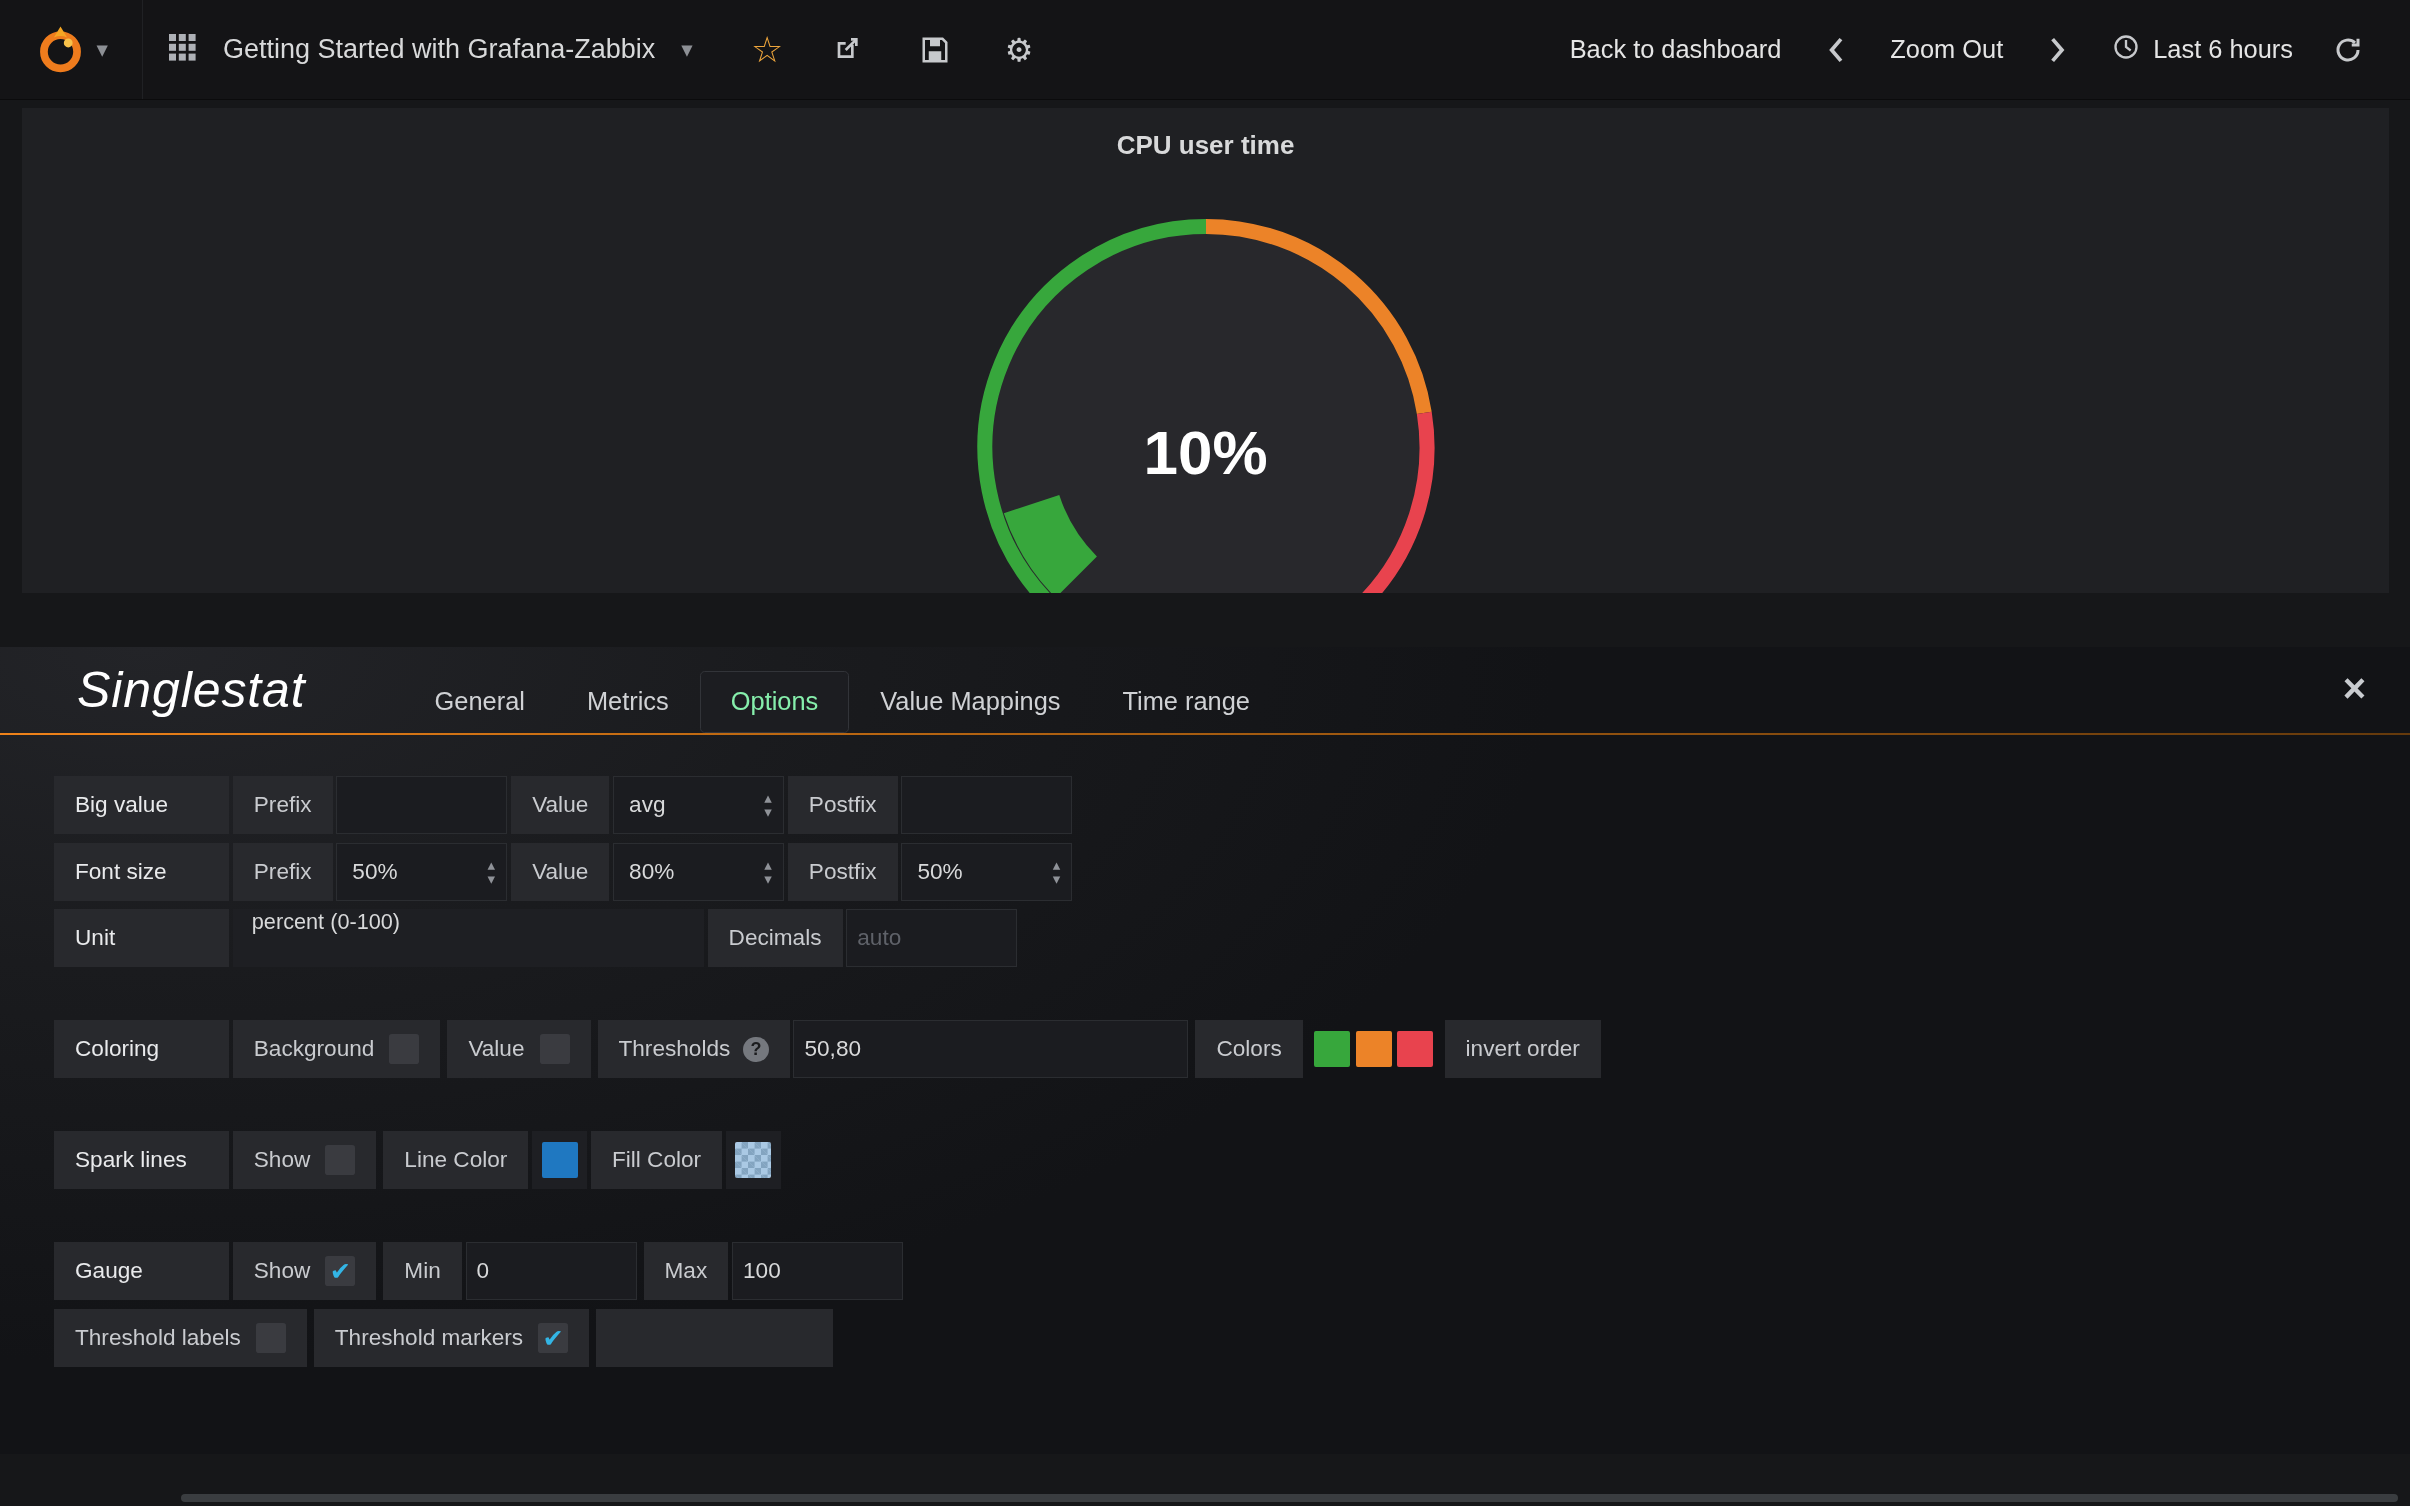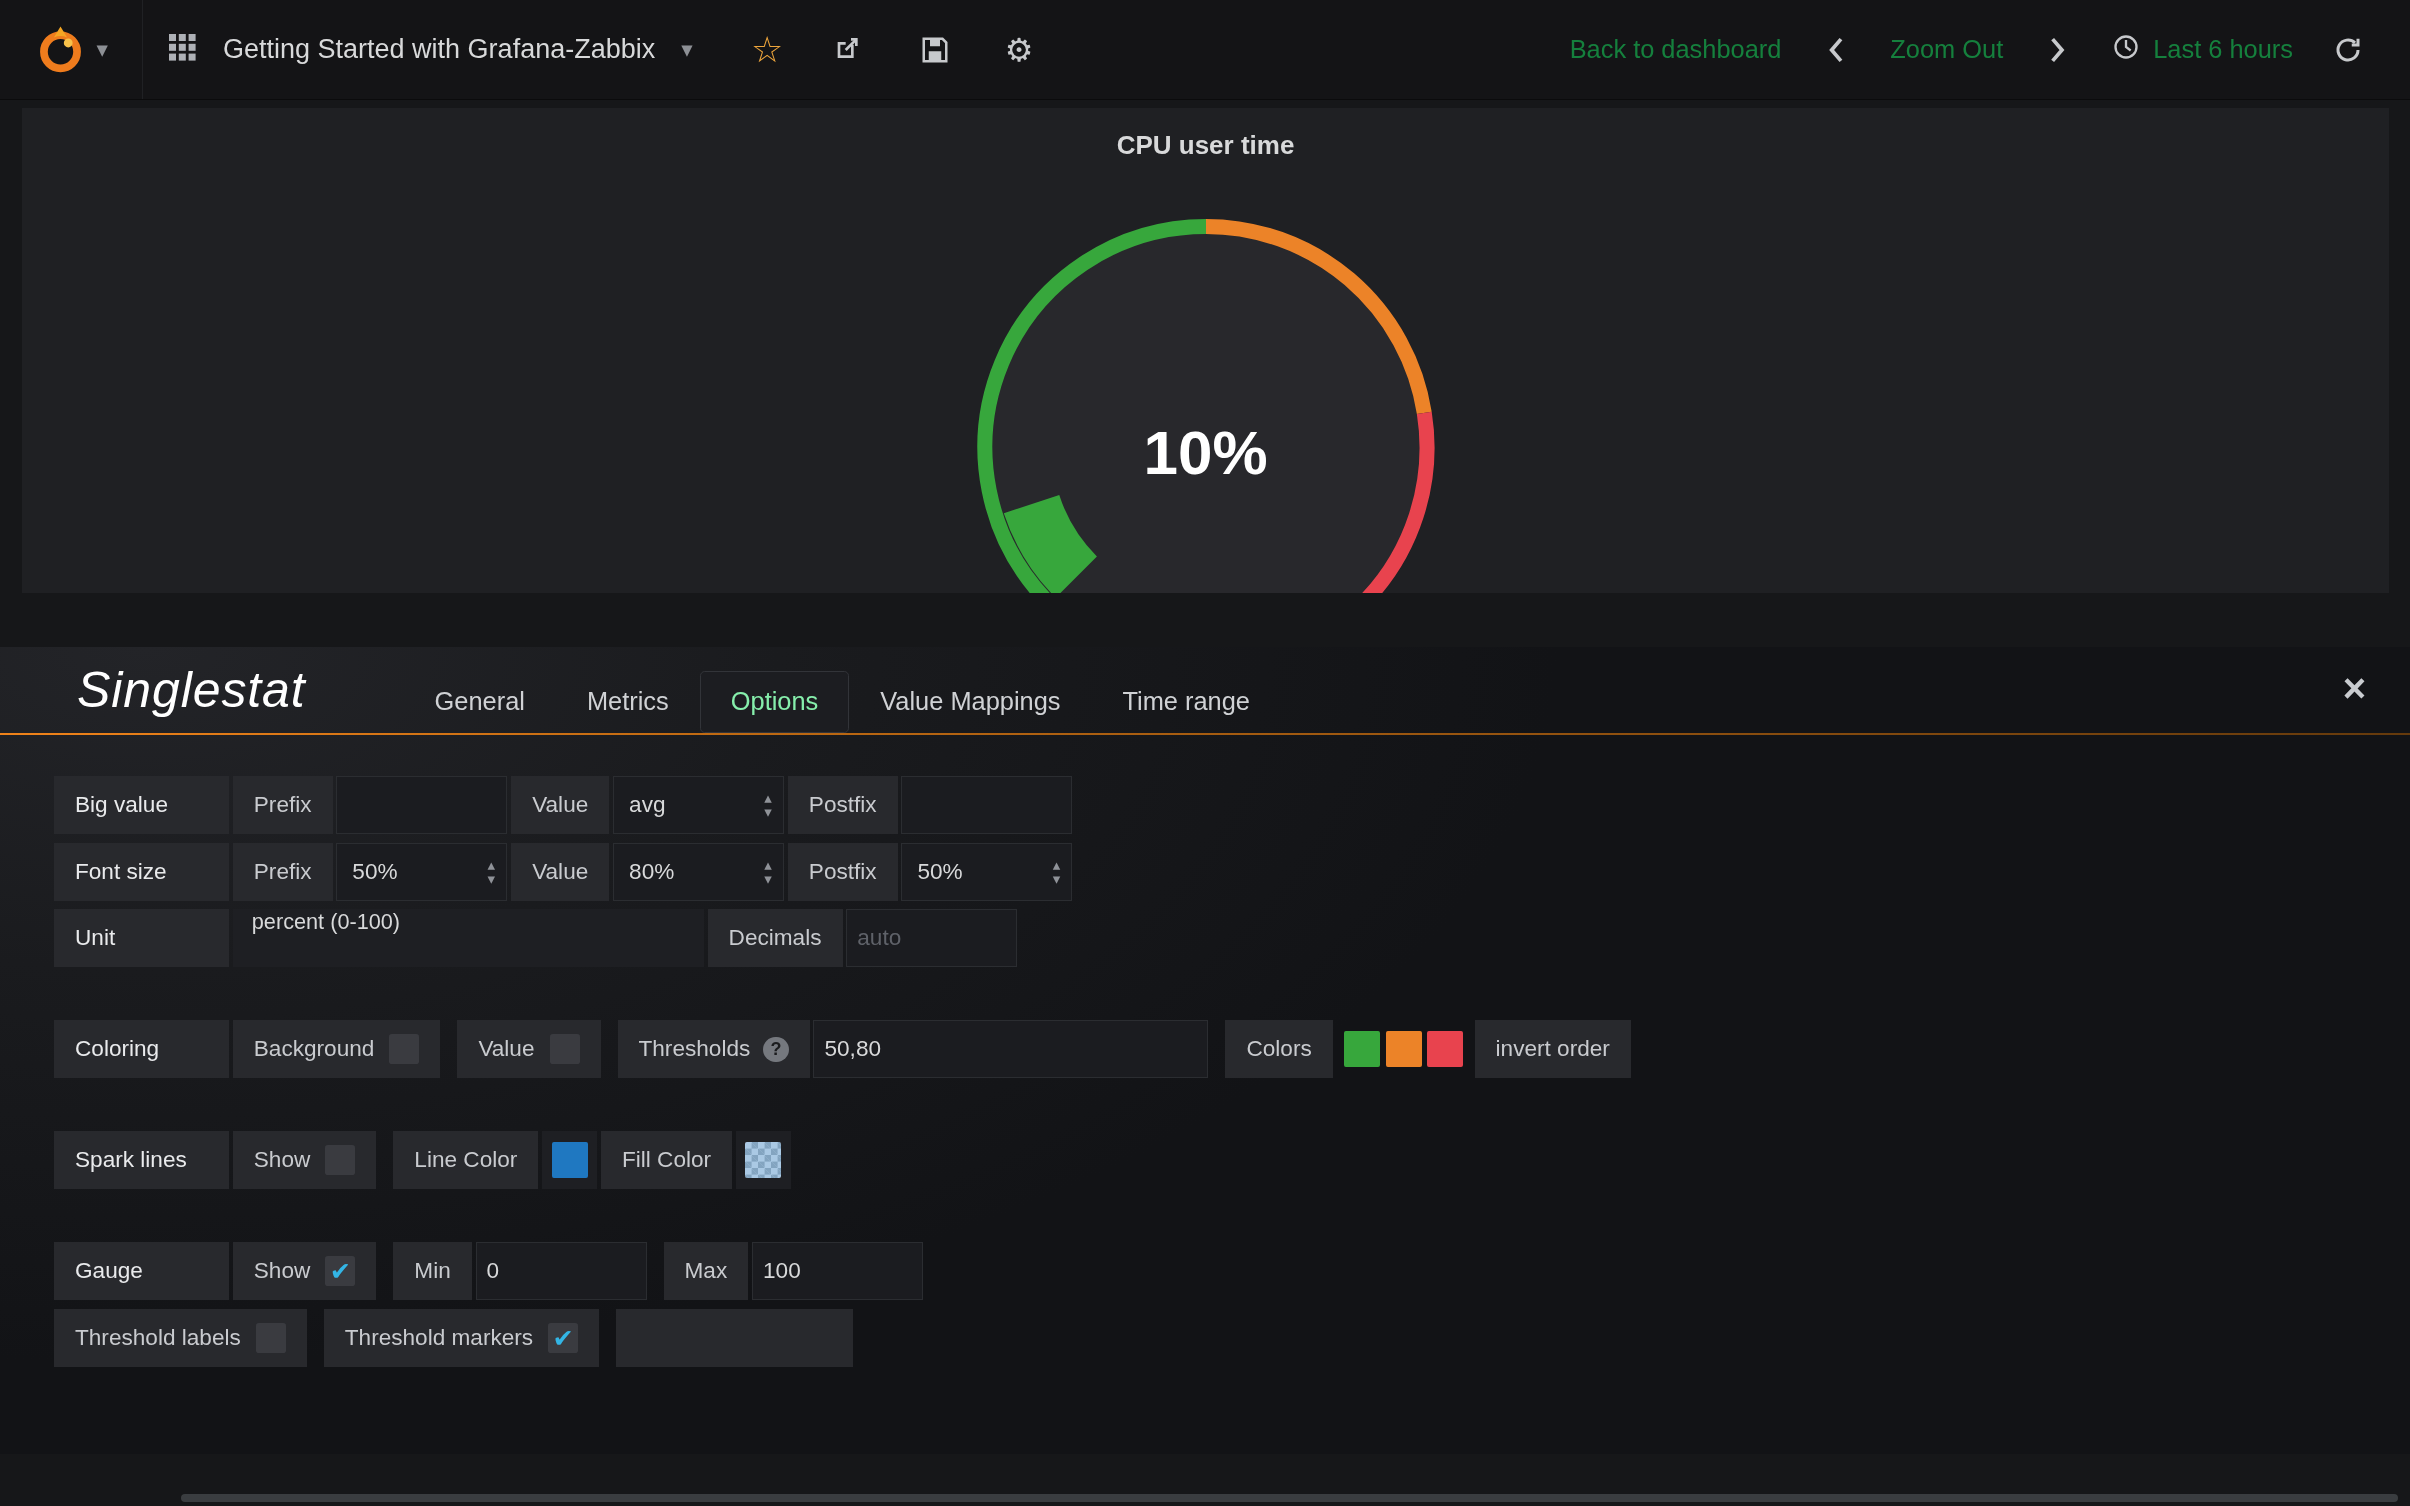--- a/index.html
+++ b/index.html
@@ -8,21 +8,21 @@
 
   
   .navbar{height:100px;background:#141416;display:flex;align-items:center;border-bottom:0.9px solid #0b0b0c}
   .logo-box{width:143px;height:100%;display:flex;align-items:center;justify-content:center;gap:9.4px;border-right:0.9px solid #202124;cursor:pointer}
   .title-group{display:flex;align-items:center;gap:26px;padding:0 26px;height:100%;cursor:pointer}
   .dash-title{font-size:27px;color:#d8d9da}
   .caret{color:#8d9095;font-size:22.6px}
   .nav-icons{display:flex;align-items:center;gap:43px;margin-left:28px}
   .icon-btn{width:41px;height:41px;display:flex;align-items:center;justify-content:center;font-size:32px;color:#c7c9cc;cursor:pointer}
   .star{color:#eda53c;font-size:36px}
-  .nav-right{margin-left:auto;display:flex;align-items:center;gap:34px;padding-right:43px;font-size:25.4px;color:#15803d}
+  .nav-right{margin-left:auto;display:flex;align-items:center;gap:34px;padding-right:43px;font-size:25.4px;color:#e5e5e5}
   .nav-right .txt{cursor:pointer}
   .time-picker{display:flex;align-items:center;gap:13px;cursor:pointer}
 
   
   .panel{margin:7.5px 21.7px 0;height:485px;background:#1f2023;position:relative;overflow:hidden}
   .panel-title{position:absolute;top:22.6px;width:100%;text-align:center;font-size:26px;font-weight:700;color:#d8d9da}
   .gauge-wrap{position:absolute;left:50%;top:109px;transform:translateX(-50%);width:527px;height:395px}
   .gauge-wrap svg{display:block}
   .gauge-value{position:absolute;left:0;top:200px;width:100%;text-align:center;font-size:62px;font-weight:700;color:#fff}
 
@@ -50,21 +50,21 @@
   .w420{width:395px}
   .gf-select{display:flex;align-items:center;justify-content:space-between;background:#1b1c20;border:0.9px solid #2b2d31;height:58px;width:171px;padding:0 11.3px 0 15px;font-size:22.6px;margin-right:3.8px;cursor:pointer}
   .spinner{display:flex;flex-direction:column;line-height:14px;font-size:15px;color:#8f9298;margin-left:7.5px}
   .checkbox{width:30px;height:30px;background:#3a3b40;border-radius:2.8px;display:inline-flex;align-items:center;justify-content:center;font-size:25.4px;color:#33b5e5;cursor:pointer;flex:none;margin-left:15px}
   .unit-box{display:flex;align-items:flex-start;background:#1e1f23;height:58px;width:471px;padding:0 19px;font-size:21.7px;margin-right:3.8px;cursor:pointer;color:#d8d9da}
   .help-icon{width:25.4px;height:25.4px;border-radius:50%;background:#75787e;color:#1b1c1e;font-size:18px;font-weight:700;display:inline-flex;align-items:center;justify-content:center;margin-left:13px}
   .swatches{display:flex;align-items:center;gap:5.6px;margin:0 11.3px 0 7.5px}
   .swatch{width:36px;height:36px;border-radius:1.9px;cursor:pointer}
   .swatch-box{display:flex;align-items:center;justify-content:center;background:#1e1f23;height:58px;width:55px;margin-right:3.8px}
   .fill-swatch{background-image:linear-gradient(45deg,#aab6bf 25%,transparent 25%,transparent 75%,#aab6bf 75%),linear-gradient(45deg,#aab6bf 25%,transparent 25%,transparent 75%,#aab6bf 75%);background-size:13px 13px;background-position:0 0,6.6px 6.6px;background-color:#dfe9f2;box-shadow:inset 0 0 0 18px rgba(31,120,193,.28)}
-  .mr10{margin-right:17px}
+  .mr10{margin-right:7px}
   .hscrollbar{position:absolute;left:181px;right:13px;bottom:4.7px;height:8.5px;border-radius:4.7px;background:#5a5c61;opacity:.55;cursor:pointer}
 </style>
 </head>
 <body>
 
 <div class="navbar">
   <div class="logo-box">
     <span>
       <svg width="53" height="53" viewBox="0 0 48 48">
         <circle cx="24" cy="27" r="15" fill="none" stroke="#ef7c1d" stroke-width="7"></circle>

